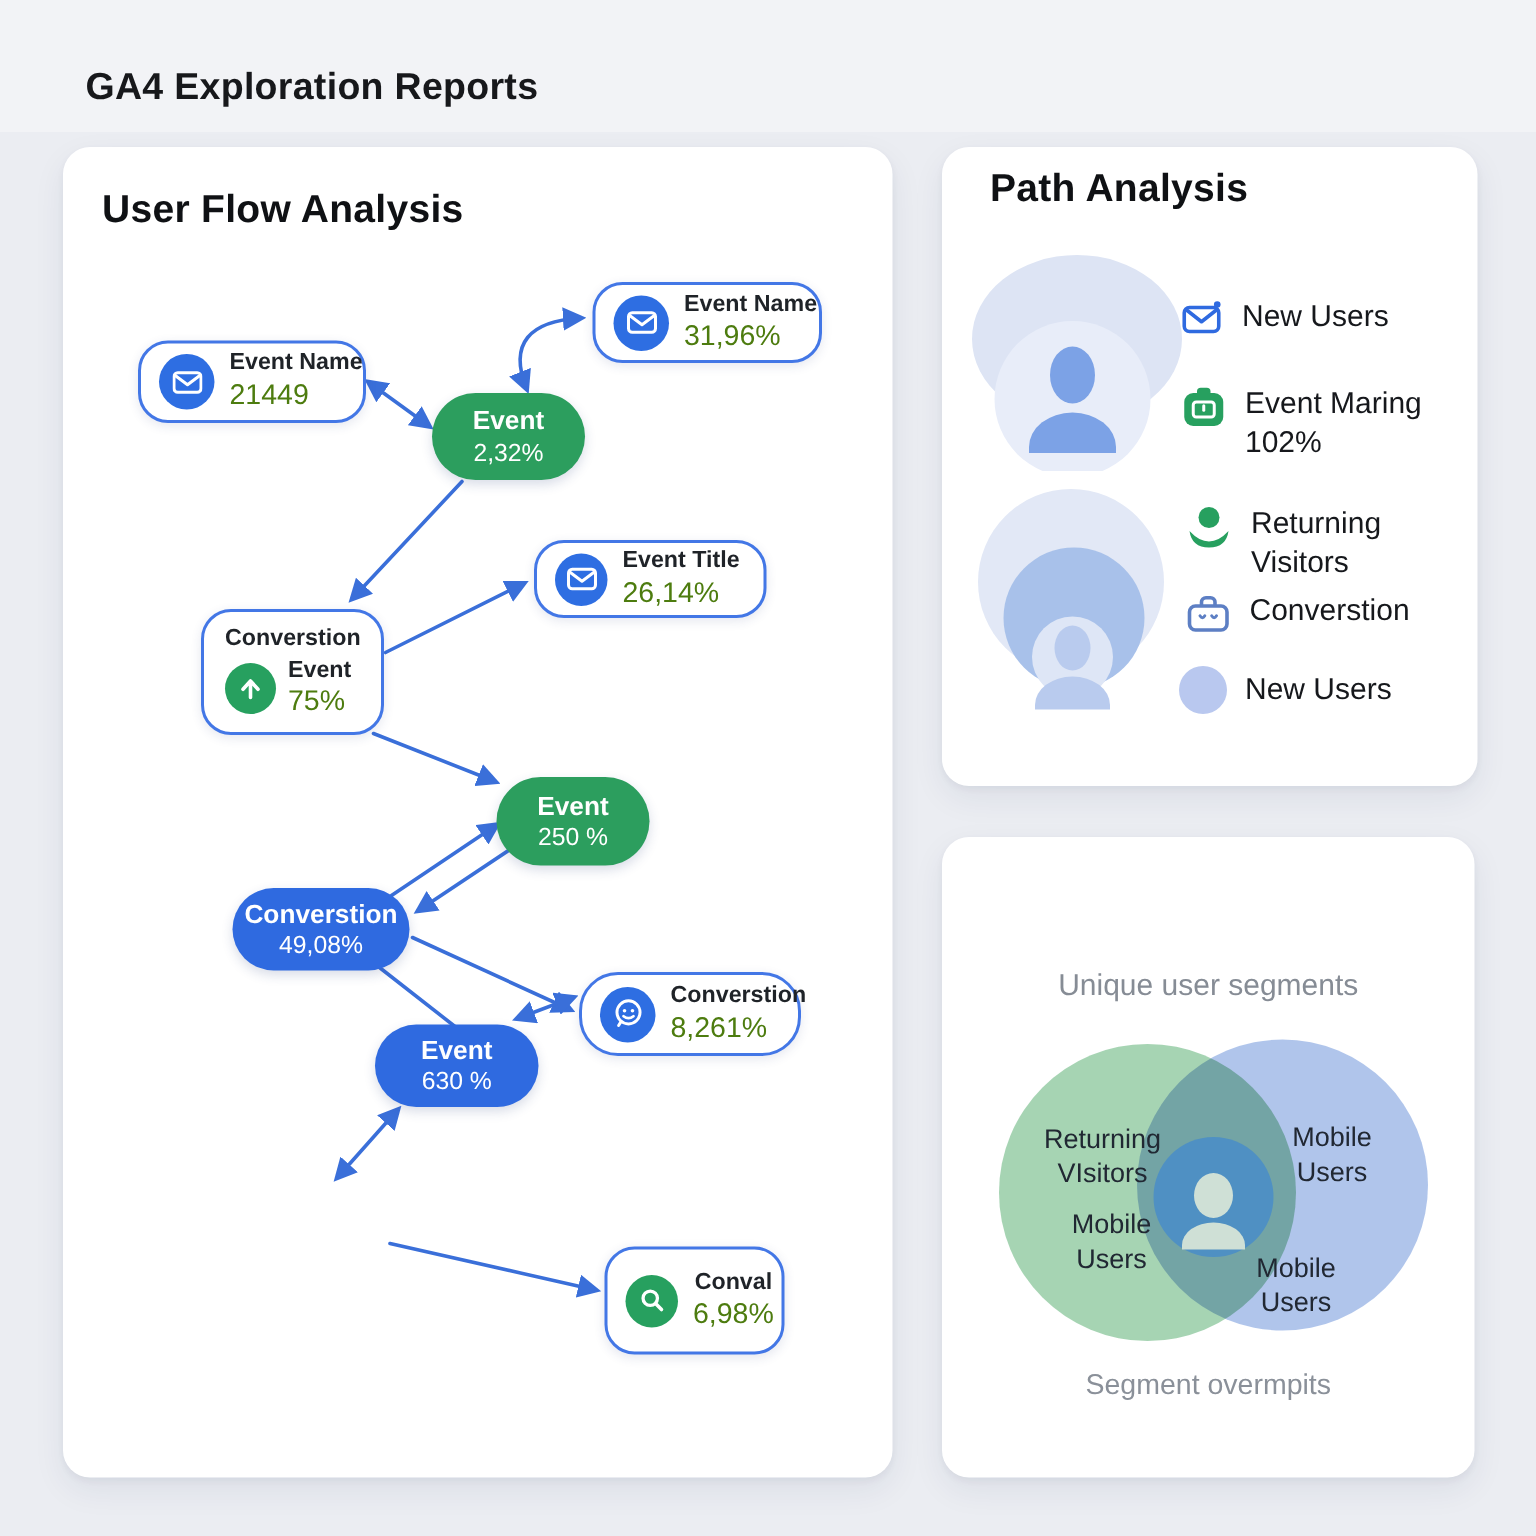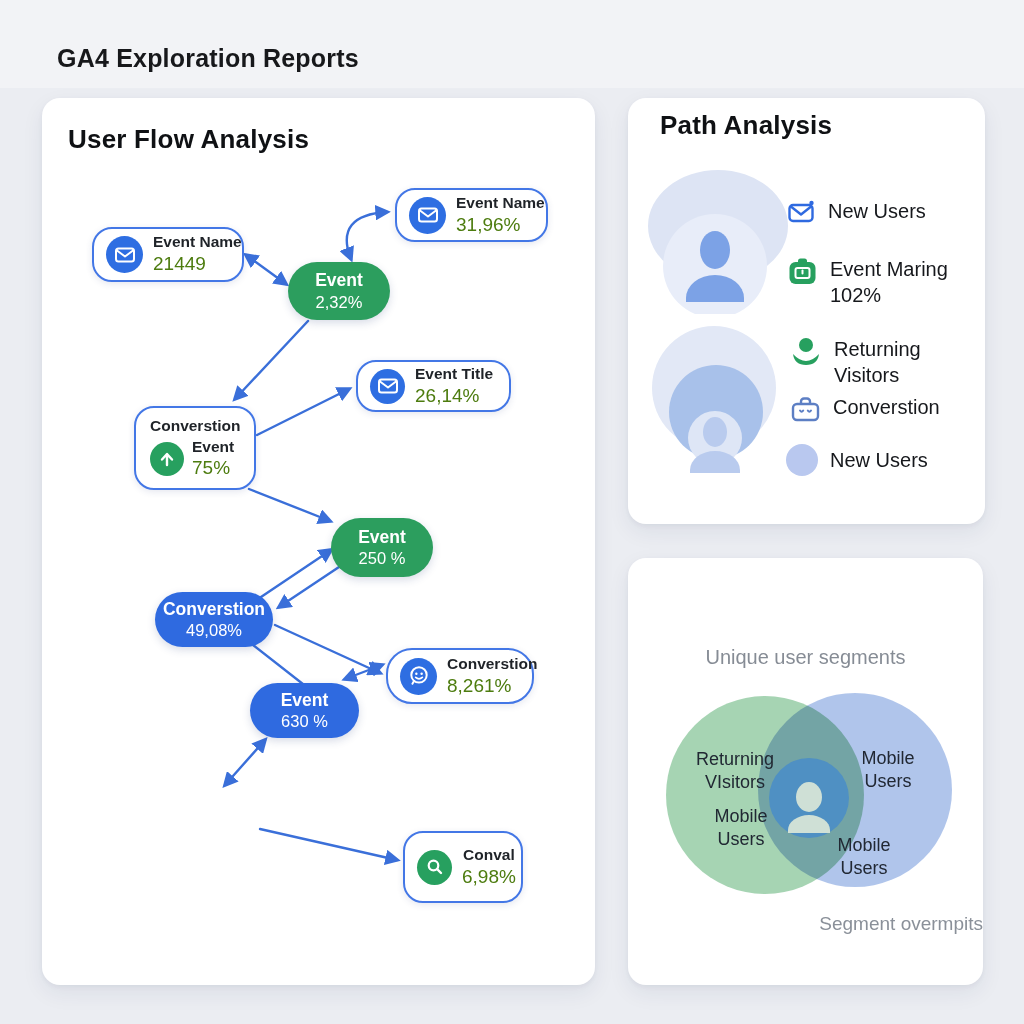--- a/index.html
+++ b/index.html
@@ -300,14 +300,14 @@
   <div class="venn-label" style="left:58px;top:247px;">
     <span>Mobile</span><br><span>Users</span>
   </div>
   <div class="venn-label" style="left:205px;top:189px;">
     <span>Mobile</span><br><span>Users</span>
   </div>
   <div class="venn-label" style="left:181px;top:276px;">
     <span>Mobile</span><br><span>Users</span>
   </div>
 
-  <div class="seg-caption" style="top:355px;text-align:right;">Segment overmpits</div>
+  <div class="seg-caption" style="top:355px;">Segment overmpits</div>
 </div>
 
 </body></html>

